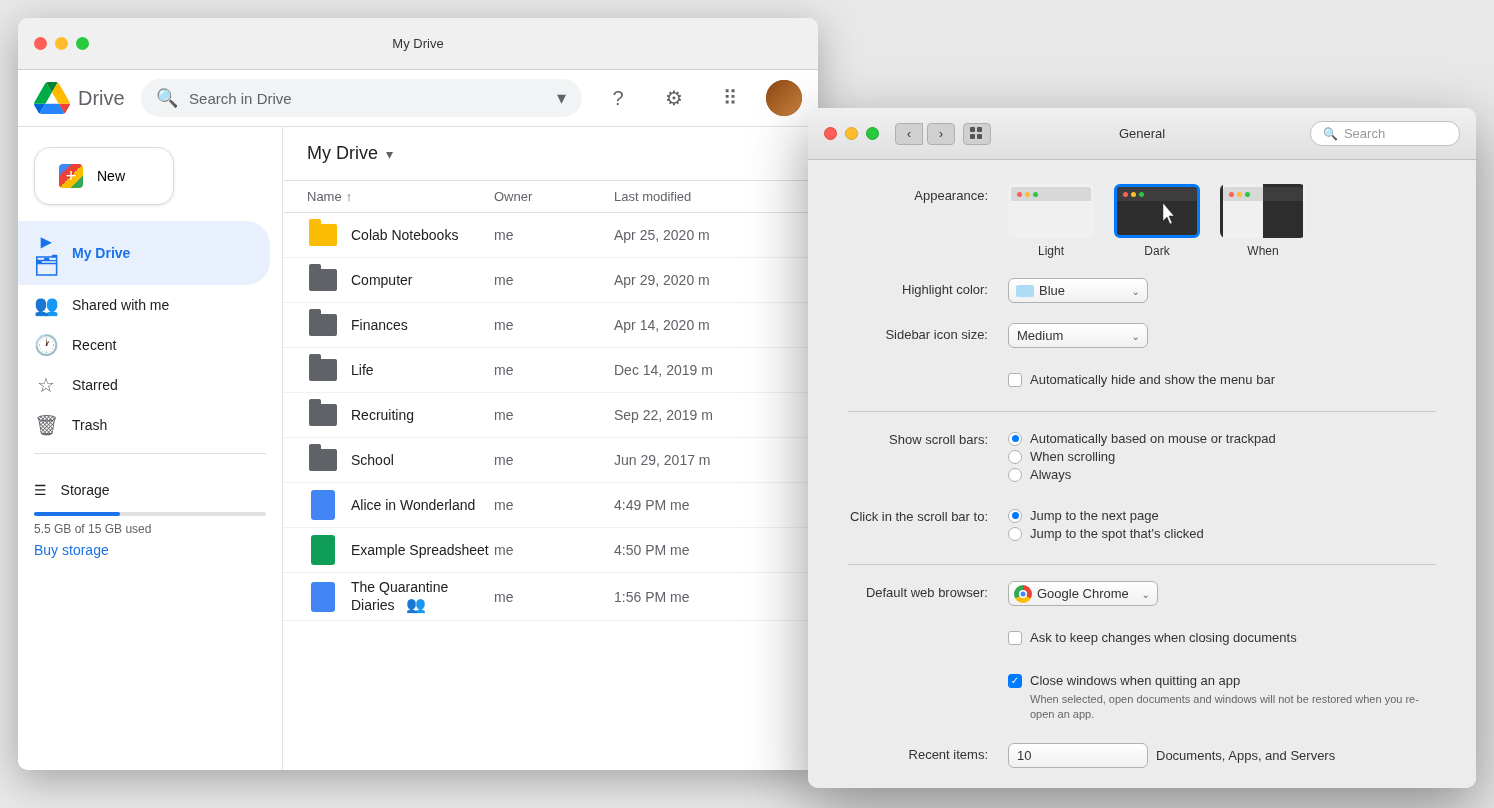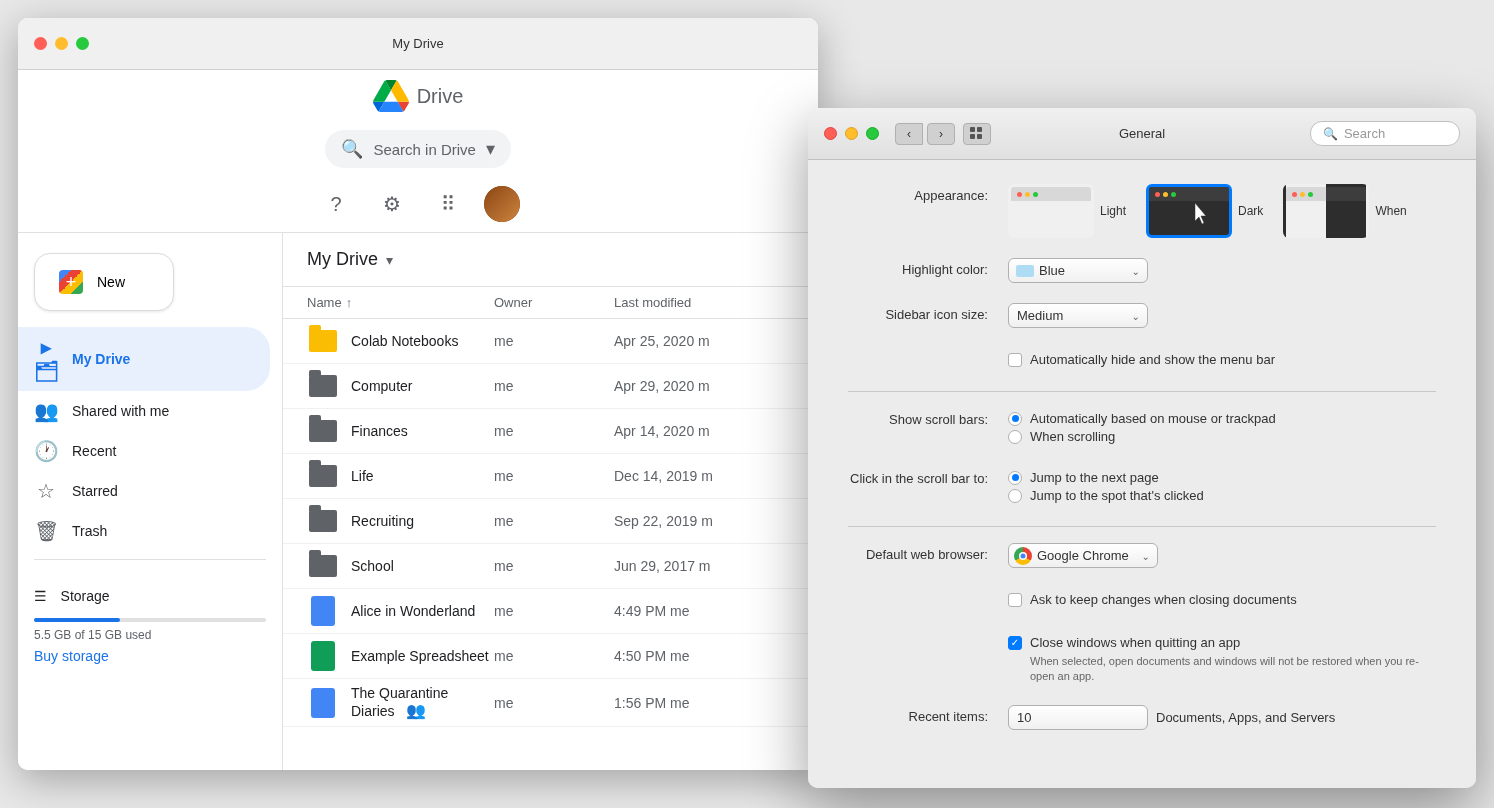--- a/index.html
+++ b/index.html
@@ -490,21 +490,21 @@
     }
 
     .appearance-options {
       display: flex;
       gap: 20px;
       align-items: flex-start;
     }
 
     .appearance-option {
       display: flex;
-      flex-direction: row;
+      flex-direction: column;
       align-items: center;
       gap: 6px;
       cursor: pointer;
     }
 
     .appearance-thumb {
       width: 86px;
       height: 54px;
       border-radius: 6px;
       border: 3px solid transparent;
@@ -708,21 +708,20 @@
       color: #333;
     }
 
     .drive-header-bar {
       display: flex;
       align-items: center;
       padding: 8px 16px;
       background: #fff;
       gap: 16px;
       border-bottom: 1px solid #e0e0e0;
-      flex-direction: column;
     }
 
     .search-dropdown-arrow {
       color: #5f6368;
       font-size: 18px;
       margin-left: auto;
     }
   </style>
 </head>
 <body>
@@ -1057,20 +1056,24 @@
       <div class="pref-label">Show scroll bars:</div>
       <div class="pref-controls">
         <div class="radio-row">
           <div class="mac-radio selected"></div>
           <span>Automatically based on mouse or trackpad</span>
         </div>
         <div class="radio-row">
           <div class="mac-radio"></div>
           <span>When scrolling</span>
         </div>
+        <div class="radio-row">
+          <div class="mac-radio"></div>
+          <span>Always</span>
+        </div>
       </div>
     </div>
 
     <div class="pref-row">
       <div class="pref-label">Click in the scroll bar to:</div>
       <div class="pref-controls">
         <div class="radio-row">
           <div class="mac-radio selected"></div>
           <span>Jump to the next page</span>
         </div>

